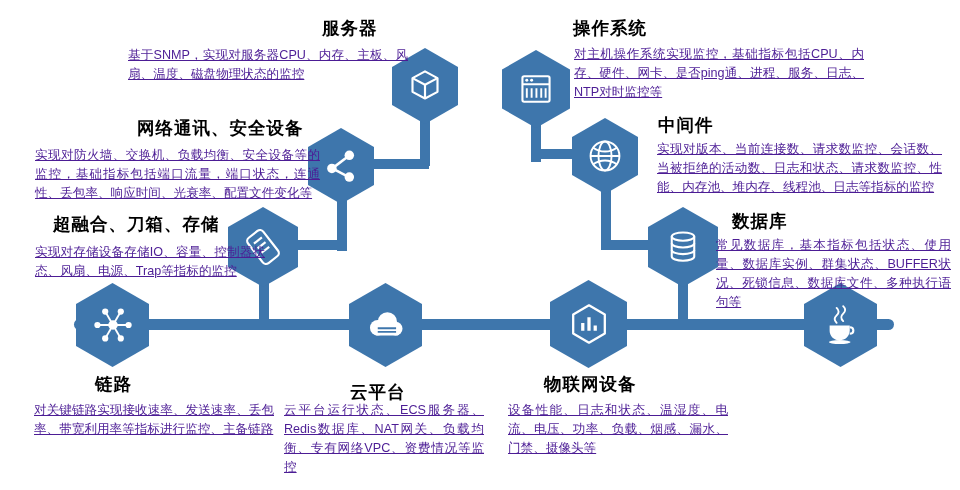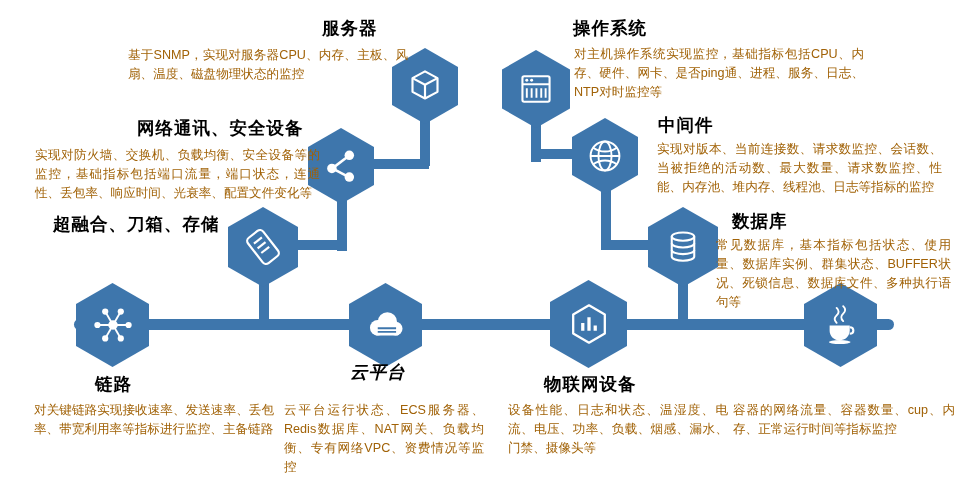--- a/index.html
+++ b/index.html
@@ -3,21 +3,21 @@
 <meta charset="utf-8">
 <style>
   html,body{margin:0;padding:0;background:#fff;}
   body{font-family:"Liberation Sans","DejaVu Sans",sans-serif;}
   .canvas{position:relative;width:960px;height:490px;background:#fff;overflow:hidden;}
   .line{position:absolute;background:#3e76ac;z-index:1;}
   .hex{position:absolute;z-index:2;background:#3e76ac;display:flex;align-items:center;justify-content:center;
        clip-path:polygon(50% 0,100% 25%,100% 75%,50% 100%,0 75%,0 25%);}
   .hex .icon{display:flex;align-items:center;justify-content:center;}
   .title{position:absolute;z-index:3;font-weight:bold;font-size:17.5px;color:#000;white-space:nowrap;letter-spacing:1px;}
-  .desc{position:absolute;z-index:3;font-size:12.6px;line-height:1.5;color:#a16207;text-align:justify;}
+  .desc{position:absolute;z-index:3;font-size:12.6px;line-height:1.5;color:#4c1d95;text-align:justify;text-decoration:underline;}
   .desc p{margin:0 0 8px 0;}
 </style>
 </head>
 <body>
 
 <div class="canvas">
 
   <div class="line" style="left:74px;top:319px;width:820px;height:11px;border-radius:6px;"></div>
   <div class="line" style="left:420px;top:80px;width:10px;height:86px;"></div>
   <div class="line" style="left:337px;top:159px;width:92px;height:10px;"></div>
@@ -184,28 +184,28 @@
     </span>
   </div>
 
   <div class="title" style="left:322px;top:16px;">服务器</div>
   <div class="title" style="left:573px;top:16px;">操作系统</div>
   <div class="title" style="left:137px;top:116px;">网络通讯、安全设备</div>
   <div class="title" style="left:658px;top:113px;">中间件</div>
   <div class="title" style="left:53px;top:212px;text-align:center;">超融合、刀箱、存储</div>
   <div class="title" style="left:732px;top:209px;">数据库</div>
   <div class="title" style="left:95px;top:372px;">链路</div>
-  <div class="title" style="left:350px;top:360px;font-style:italic;">云平台</div>
+  <div class="title" style="left:350px;top:380px;">云平台</div>
   <div class="title" style="left:544px;top:372px;">物联网设备</div>
 
   <div class="desc" style="left:128px;top:46px;width:280px;">基于SNMP，实现对服务器CPU、内存、主板、风扇、温度、磁盘物理状态的监控</div>
   <div class="desc" style="left:574px;top:45px;width:290px;">对主机操作系统实现监控，基础指标包括CPU、内存、硬件、网卡、是否ping通、进程、服务、日志、NTP对时监控等</div>
   <div class="desc" style="left:35px;top:146px;width:285px;">实现对防火墙、交换机、负载均衡、安全设备等的监控，基础指标包括端口流量，端口状态，连通性、丢包率、响应时间、光衰率、配置文件变化等</div>
-  <div class="desc" style="left:657px;top:140px;width:285px;">实现对版本、当前连接数、请求数监控、会话数、当被拒绝的活动数、最大数量、请求数监控、性能、内存池、堆内存、线程池、日志等指标的监控</div>
+  <div class="desc" style="left:657px;top:140px;width:285px;">实现对版本、当前连接数、请求数监控、会话数、当被拒绝的活动数、日志和状态、请求数监控、性能、内存池、堆内存、线程池、日志等指标的监控</div>
+  <div class="desc" style="left:35px;top:243px;width:230px;">实现对存储设备存储IO、容量、控制器状态、风扇、电源、Trap等指标的监控</div>
   <div class="desc" style="left:34px;top:401px;width:240px;">对关键链路实现接收速率、发送速率、丢包率、带宽利用率等指标进行监控、主备链路</div>
   <div class="desc" style="left:716px;top:236px;width:235px;">常见数据库，基本指标包括状态、使用量、数据库实例、群集状态、BUFFER状况、死锁信息、数据库文件、多种执行语句等</div>
   <div class="desc" style="left:284px;top:401px;width:200px;">云平台运行状态、ECS服务器、Redis数据库、NAT网关、负载均衡、专有网络VPC、资费情况等监控</div>
   <div class="desc" style="left:508px;top:401px;width:220px;">设备性能、日志和状态、温湿度、电流、电压、功率、负载、烟感、漏水、门禁、摄像头等</div>
   <div class="desc" style="left:733px;top:401px;width:222px;">
-    <p>容器的网络流量、容器数量、cup、内存、正常运行时间等指标监控</p>
   </div>
 
 </div>
 
 </body></html>

